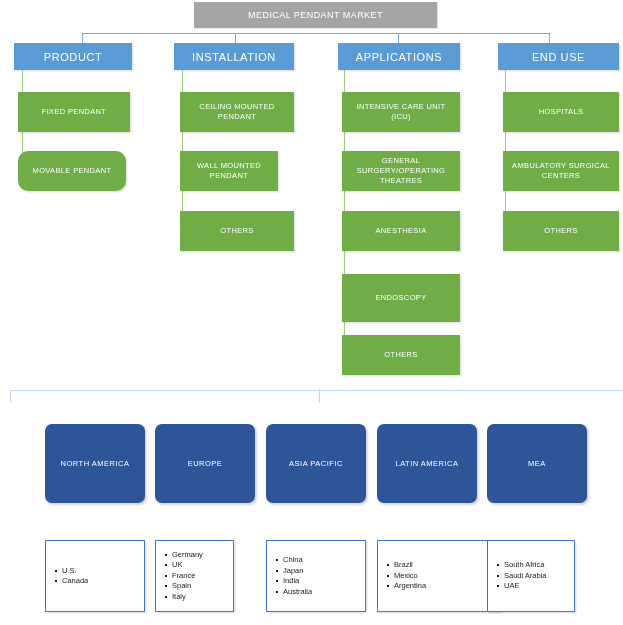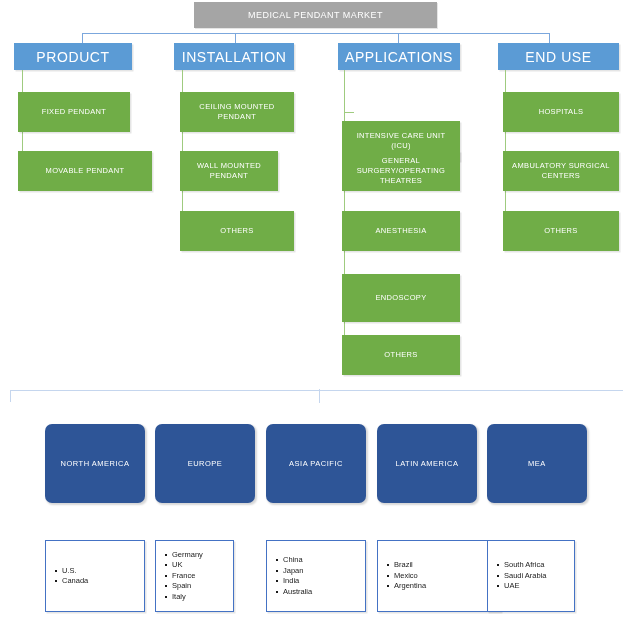--- a/index.html
+++ b/index.html
@@ -60,21 +60,21 @@
     height: 10px;
     border-left: 1px solid #7ba7dd;
   }
 
   
   .cat-header {
     position: absolute;
     height: 27px;
     background: #5b9bd5;
     color: #ffffff;
-    font-size: 14px;
+    font-size: 11px;
     letter-spacing: .6px;
     display: flex;
     align-items: center;
     justify-content: center;
     text-align: center;
     box-shadow: 1.5px 1.5px 0 rgba(0,0,0,.10);
   }
 
   
   .spine {
@@ -187,41 +187,41 @@
   <div class="top-bracket"></div>
   <div class="top-drop" style="left:227px;"></div>
   <div class="top-drop" style="left:390px;"></div>
 
   <div class="cat-header" style="left:6px;  top:43px; width:118px;">PRODUCT</div>
   <div class="spine" style="left:14px; top:70px; height:112px;"></div>
   <div class="stub" style="left:14px; top:112px; width:10px;"></div>
   <div class="stub" style="left:14px; top:171px; width:10px;"></div>
 
   <div class="leaf" style="left:10px; top:92px;  width:112px; height:40px;">FIXED PENDANT</div>
-  <div class="leaf" style="left:10px; top:151px; width:134px; height:40px;">MOVABLE PENDANT</div>
+  <div class="leaf" style="left:10px; top:151px; width:108px; height:40px;border-radius:10px;">MOVABLE PENDANT</div>
 
   <div class="cat-header" style="left:166px; top:43px; width:120px;">INSTALLATION</div>
   <div class="spine" style="left:174px; top:70px; height:172px;"></div>
   <div class="stub" style="left:174px; top:112px; width:10px;"></div>
   <div class="stub" style="left:174px; top:171px; width:10px;"></div>
   <div class="stub" style="left:174px; top:231px; width:10px;"></div>
 
   <div class="leaf" style="left:172px; top:92px;  width:114px; height:40px;">CEILING MOUNTED PENDANT</div>
   <div class="leaf" style="left:172px; top:151px; width:98px; height:40px;">WALL MOUNTED PENDANT</div>
   <div class="leaf" style="left:172px; top:211px; width:114px; height:40px;">OTHERS</div>
 
   <div class="cat-header" style="left:330px; top:43px; width:122px;">APPLICATIONS</div>
   <div class="spine" style="left:336px; top:70px; height:296px;"></div>
   <div class="stub" style="left:336px; top:112px; width:10px;"></div>
   <div class="stub" style="left:336px; top:171px; width:10px;"></div>
   <div class="stub" style="left:336px; top:231px; width:10px;"></div>
   <div class="stub" style="left:336px; top:294px; width:10px;"></div>
   <div class="stub" style="left:336px; top:355px; width:10px;"></div>
 
-  <div class="leaf" style="left:334px; top:92px;  width:118px; height:40px;margin-top:29px;">INTENSIVE CARE UNIT (ICU)</div>
+  <div class="leaf" style="left:334px; top:92px;  width:118px; height:40px;">INTENSIVE CARE UNIT (ICU)</div>
   <div class="leaf" style="left:334px; top:151px; width:118px; height:40px;">GENERAL SURGERY/OPERATING THEATRES</div>
   <div class="leaf" style="left:334px; top:211px; width:118px; height:40px;">ANESTHESIA</div>
   <div class="leaf" style="left:334px; top:274px; width:118px; height:48px;">ENDOSCOPY</div>
   <div class="leaf" style="left:334px; top:335px; width:118px; height:40px;">OTHERS</div>
 
   <div class="cat-header" style="left:490px; top:43px; width:121px;">END USE</div>
   <div class="spine" style="left:497px; top:70px; height:172px;"></div>
   <div class="stub" style="left:497px; top:112px; width:10px;"></div>
   <div class="stub" style="left:497px; top:171px; width:10px;"></div>
   <div class="stub" style="left:497px; top:231px; width:10px;"></div>

